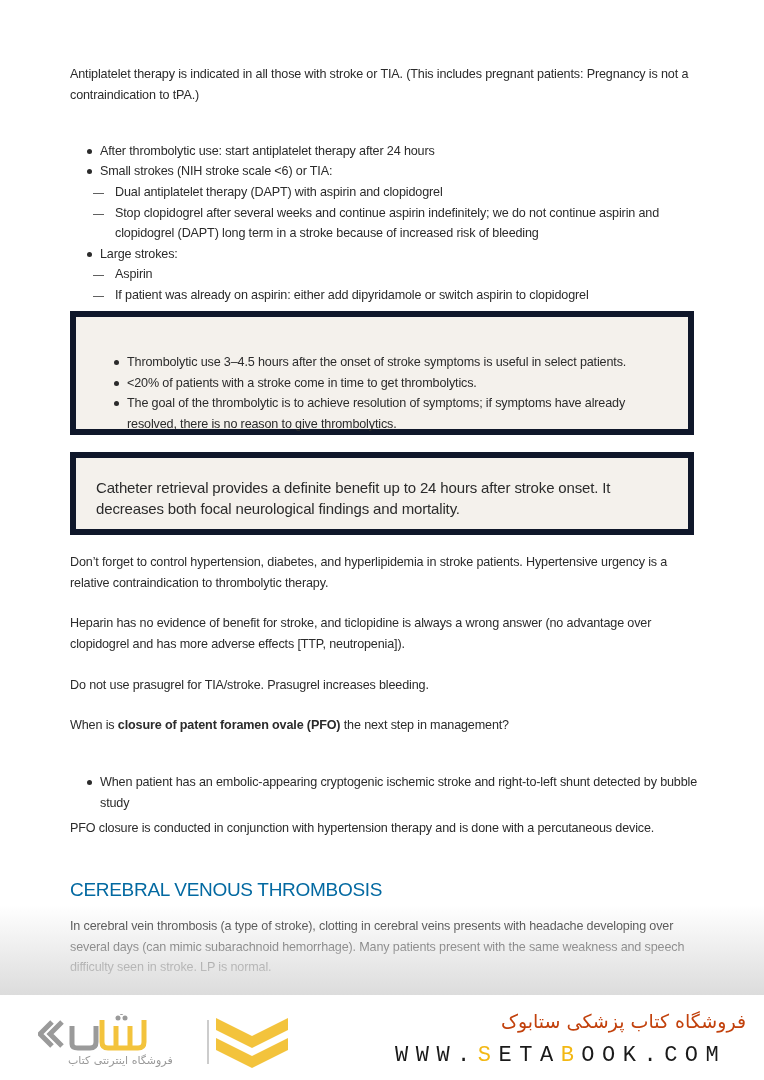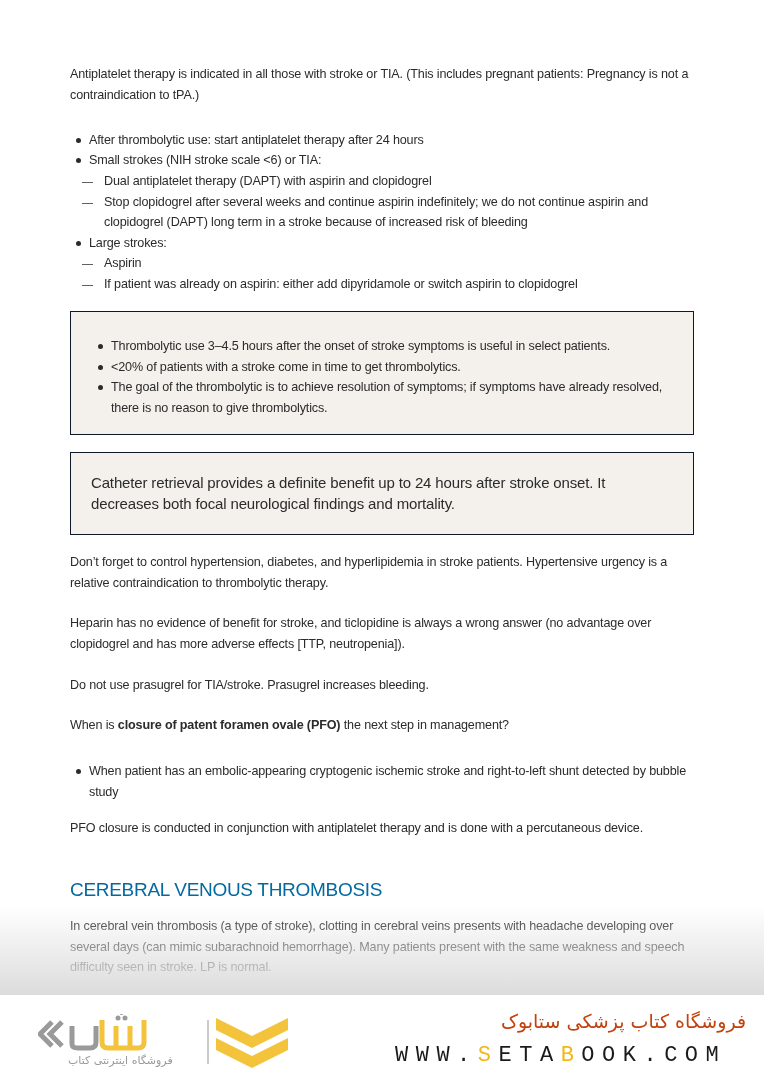--- a/index.html
+++ b/index.html
@@ -9,27 +9,27 @@
   }
   .page { position: absolute; left: 0; top: 0; width: 731px; height: 995px; background: #fff; }
   .fade {
     position: absolute; left: 0; top: 905px; width: 764px; height: 90px;
     background: linear-gradient(to bottom, rgba(255,255,255,0) 0%, rgba(225,225,225,0.7) 60%, #dcdcdc 100%);
     pointer-events: none;
   }
   .content { position: absolute; left: 70px; top: 64px; width: 624px; font-size: 12.6px; line-height: 20.6px; letter-spacing: -0.15px; }
   p { margin: 0; }
   .gap { height: 20.6px; }
-  ul.bul { list-style: none; margin: 4px; padding: 0; }
+  ul.bul { list-style: none; margin: 15px; padding: 0; }
   ul.bul li { position: relative; padding-left: 15px; }
   ul.bul li.l1::before { content: ""; position: absolute; left: 2px; top: 8px; width: 5px; height: 5px; border-radius: 50%; background: #2b2b2b; }
   ul.bul li.l2 { padding-left: 30px; }
   ul.bul li.l2::before { content: "\2014"; position: absolute; left: 8px; top: 0; font-size: 11px; }
   .box {
-    background: #f4f1ec; border: 1px solid #0f172a; margin: 0; box-sizing: border-box;
+    background: #f4f1ec; border: 6px solid #0f172a; margin: 0; box-sizing: border-box;
   }
   .box1 { position: absolute; left: 70px; top: 311px; width: 624px; height: 124px; padding: 20px 20px 0 20px; }
   .box2 { position: absolute; left: 70px; top: 452px; width: 624px; height: 83px; padding: 20px 20px 0 20px; }
   .box ul.bul li.l1 { padding-left: 16px; }
   .box ul.bul li.l1::before { left: 3px; }
   .abs { position: absolute; left: 70px; width: 624px; font-size: 12.6px; line-height: 20.6px; letter-spacing: -0.15px; }
   h2 { position: absolute; left: 70px; top: 879px; margin: 0; font-weight: normal; font-size: 19px; color: #0369a1; letter-spacing: -0.3px; }
   b { font-weight: bold; }
   .footer { position: absolute; left: 0; top: 995px; width: 764px; height: 85px; background: #fff; }
   .logo-wrap { position: absolute; left: 38px; top: 1014px; width: 270px; height: 58px; text-align: right; }
@@ -67,21 +67,21 @@
     <p style="font-size:15px; line-height:20.6px; letter-spacing:-0.15px;">Catheter retrieval provides a definite benefit up to 24 hours after stroke onset. It decreases both focal neurological findings and mortality.</p>
   </div>
 
   <p class="abs" style="top:552px;">Don’t forget to control hypertension, diabetes, and hyperlipidemia in stroke patients. Hypertensive urgency is a relative contraindication to thrombolytic therapy.</p>
   <p class="abs" style="top:675px;">Do not use prasugrel for TIA/stroke. Prasugrel increases bleeding.</p>
   <p class="abs" style="top:613px;">Heparin has no evidence of benefit for stroke, and ticlopidine is always a wrong answer (no advantage over clopidogrel and has more adverse effects [TTP, neutropenia]).</p>
   <p class="abs" style="top:715px;"><span>When is </span><b>closure of patent foramen ovale (PFO)</b><span> the next step in management?</span></p>
   <ul class="bul abs" style="top:757px;">
     <li class="l1">When patient has an embolic-appearing cryptogenic ischemic stroke and right-to-left shunt detected by bubble study</li>
   </ul>
-  <p class="abs" style="top:818px;">PFO closure is conducted in conjunction with antiplatelet therapy and is done with a percutaneous device.</p>
+  <p class="abs" style="top:818px;">PFO closure is conducted in conjunction with hypertension therapy and is done with a percutaneous device.</p>
 
   <h2>CEREBRAL VENOUS THROMBOSIS</h2>
   <p class="abs" style="top:916px;">In cerebral vein thrombosis (a type of stroke), clotting in cerebral veins presents with headache developing over several days (can mimic subarachnoid hemorrhage). Many patients present with the same weakness and speech difficulty seen in stroke. LP is normal.</p>
   <div class="fade"></div>
 </div>
 
 <div class="footer"></div>
 
 <div class="logo-wrap">
   <svg width="270" height="58" viewBox="0 0 270 58">

